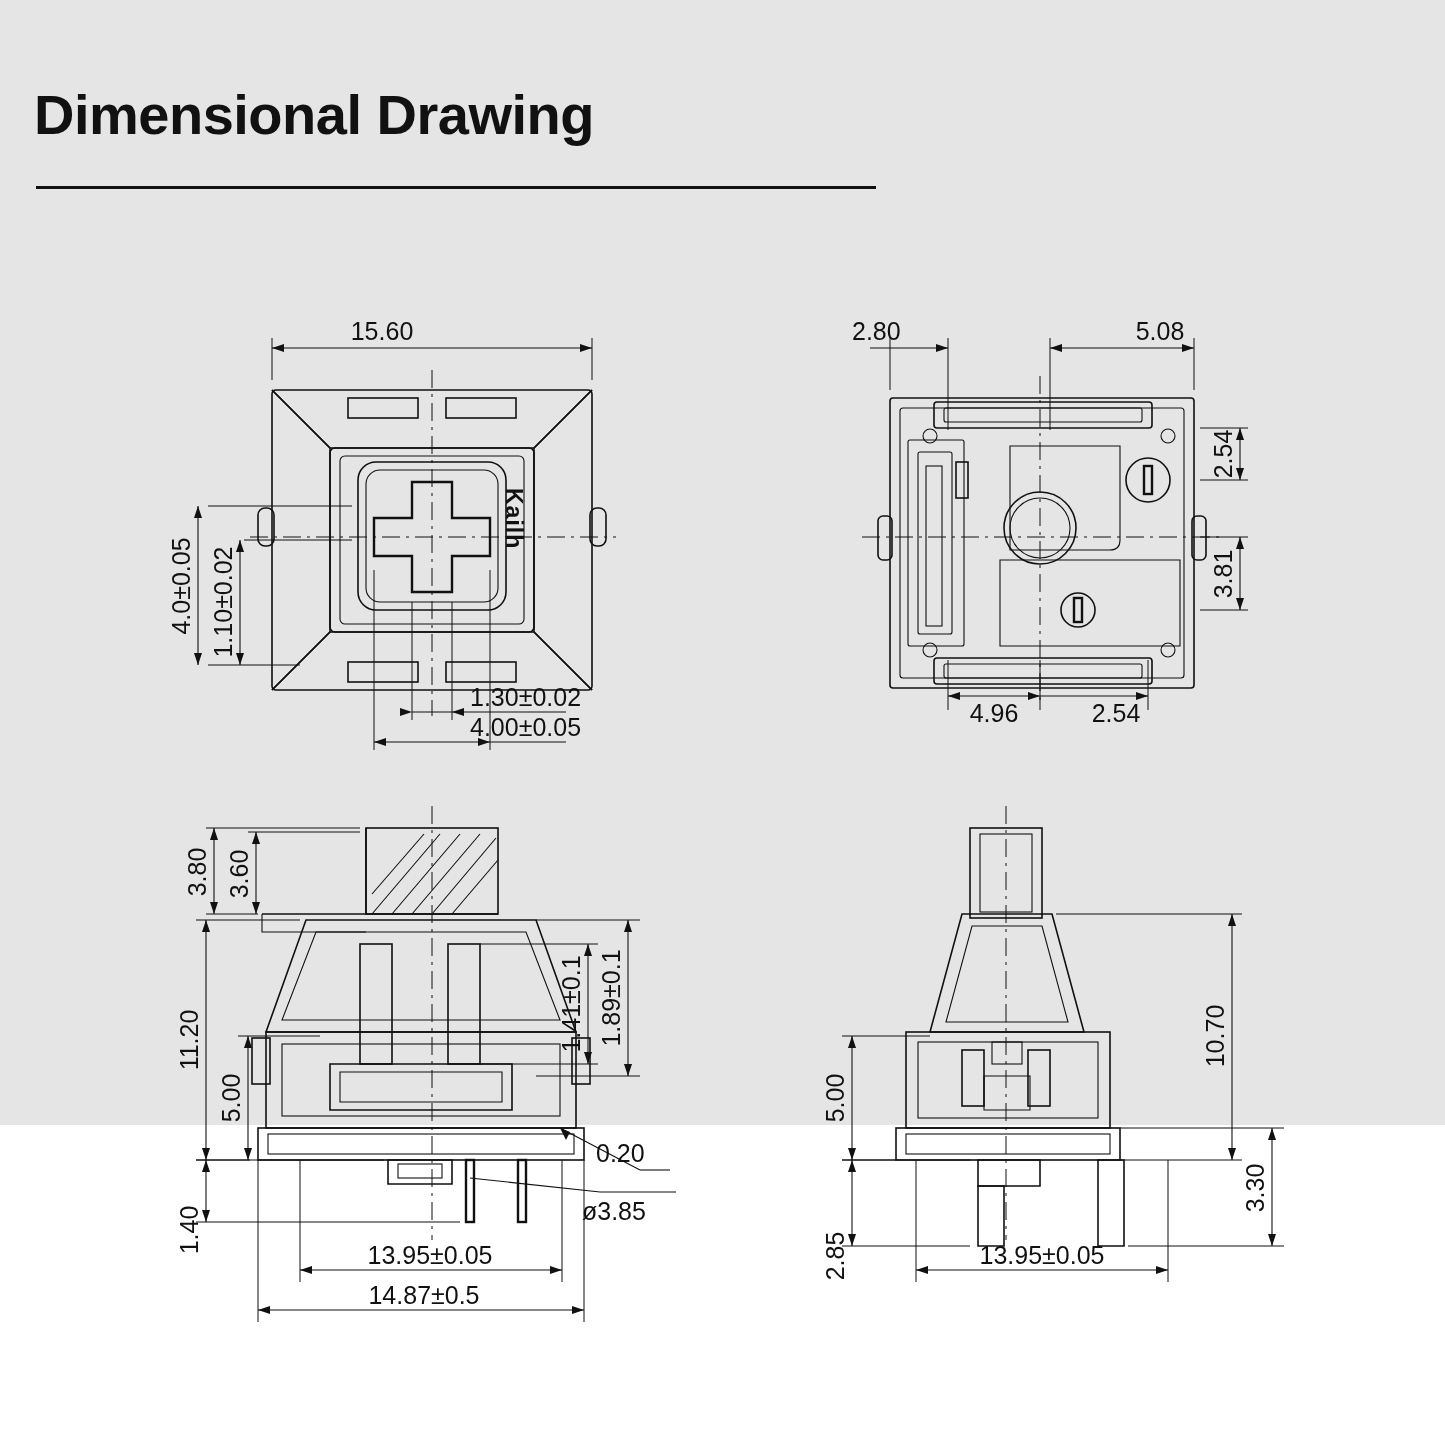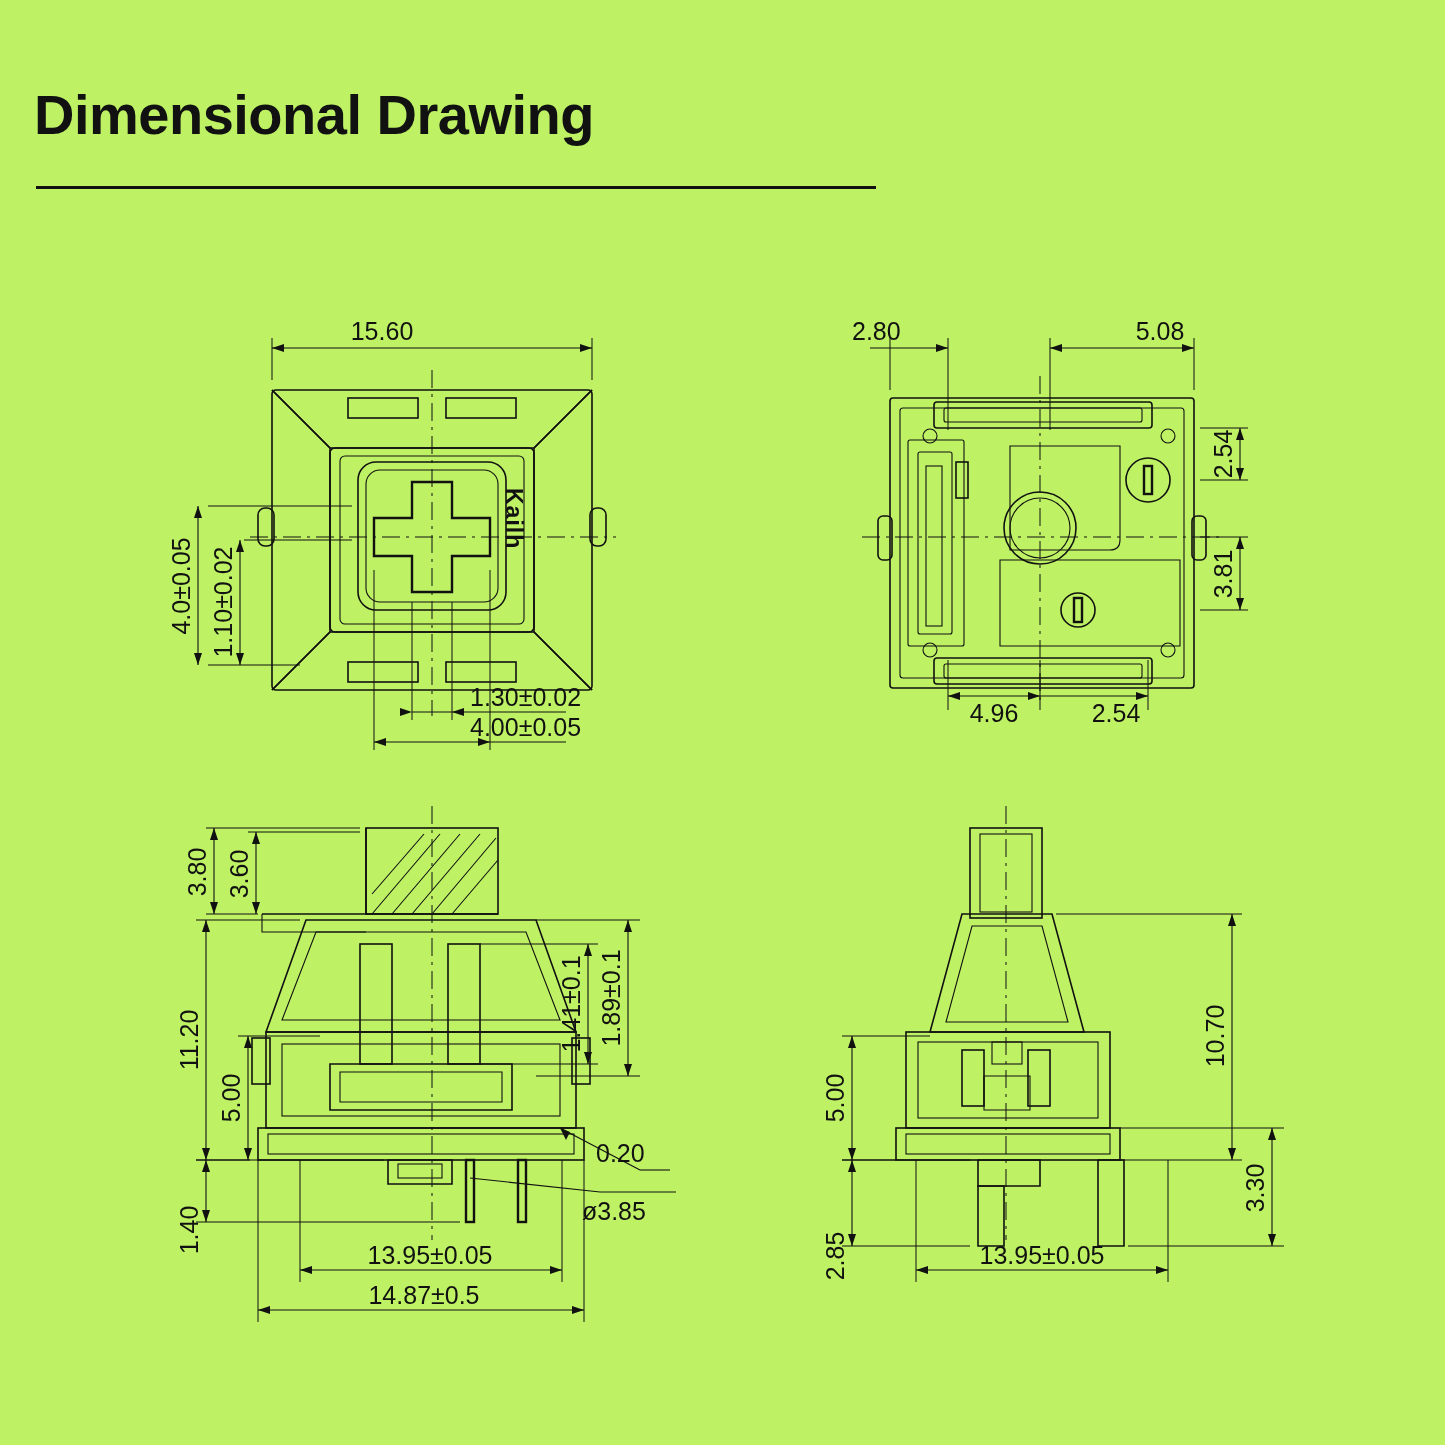--- a/index.html
+++ b/index.html
@@ -7,22 +7,22 @@
     margin: 0; padding: 0;
     width: 1445px; height: 1445px;
     background: #ffffff;
     font-family: "Liberation Sans", sans-serif;
     color: #111111;
     overflow: hidden;
   }
   #page {
     position: relative;
     width: 1445px;
-    height: 1445px;
-    background: #bef264;
+    height: 1125px;
+    background: #e5e5e5;
   }
   
   #title {
     position: absolute;
     left: 34px;
     top: 86px;
     font-size: 56px;
     font-weight: 700;
     letter-spacing: -0.5px;
     line-height: 1.05;

